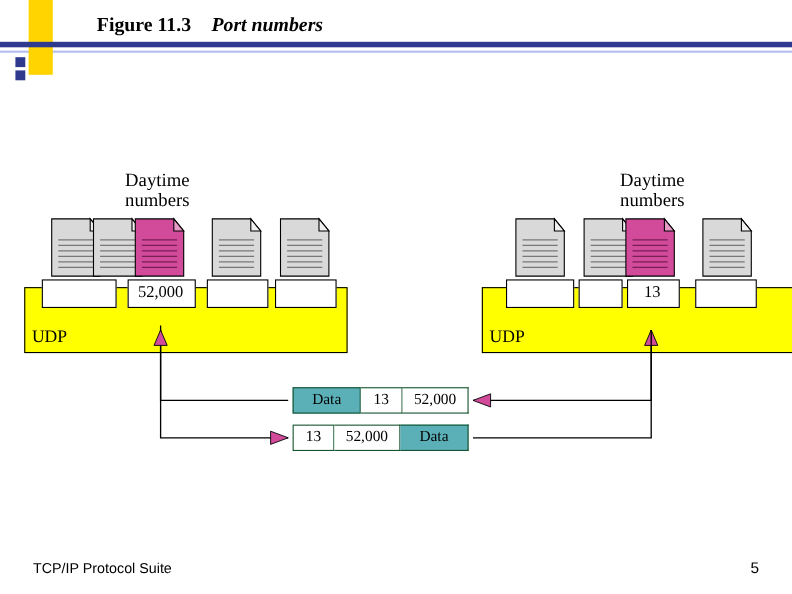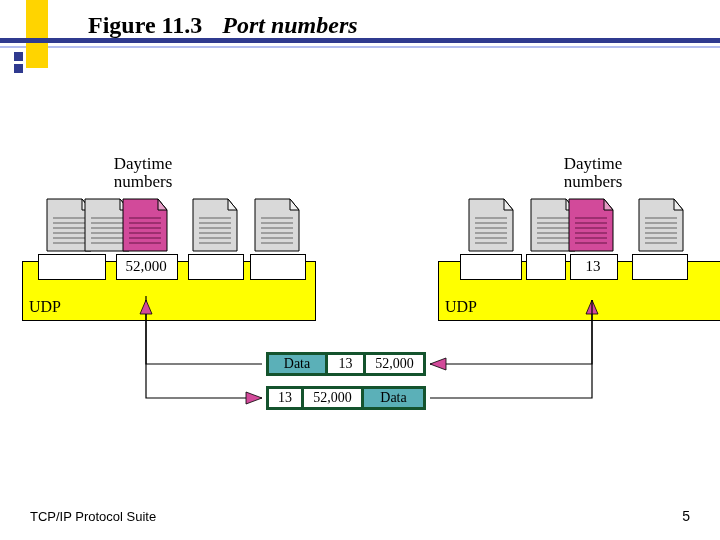--- a/index.html
+++ b/index.html
@@ -60,21 +60,21 @@
     top: 64px;
     width: 9px;
     height: 9px;
     background: #2f3a8f;
     z-index: 2;
   }
   .title {
     position: absolute;
     left: 88px;
     top: 12px;
-    font-size: 24px;
+    font-size: 18px;
     z-index: 5;
   }
   .title .fig {
     font-weight: bold;
   }
   .title .caption {
     font-style: italic;
     font-weight: bold;
     margin-left: 14px;
   }
@@ -150,21 +150,21 @@
   }
   .page svg { display:block; }
 
   
   .packet {
     position: absolute;
     display: flex;
     height: 24px;
   }
   .cell {
-    border: 3px solid #14532d;
+    border: 1px solid #14532d;
     display: flex;
     align-items: center;
     justify-content: center;
     font-size: 14px;
     box-sizing: border-box;
   }
   .cell + .cell { border-left: none; }
   .cell.data { background: #5bb0b8; width: 62px; }
   .cell.port-a { background: #fff; width: 38px; }
   .cell.port-b { background: #fff; width: 60px; }

